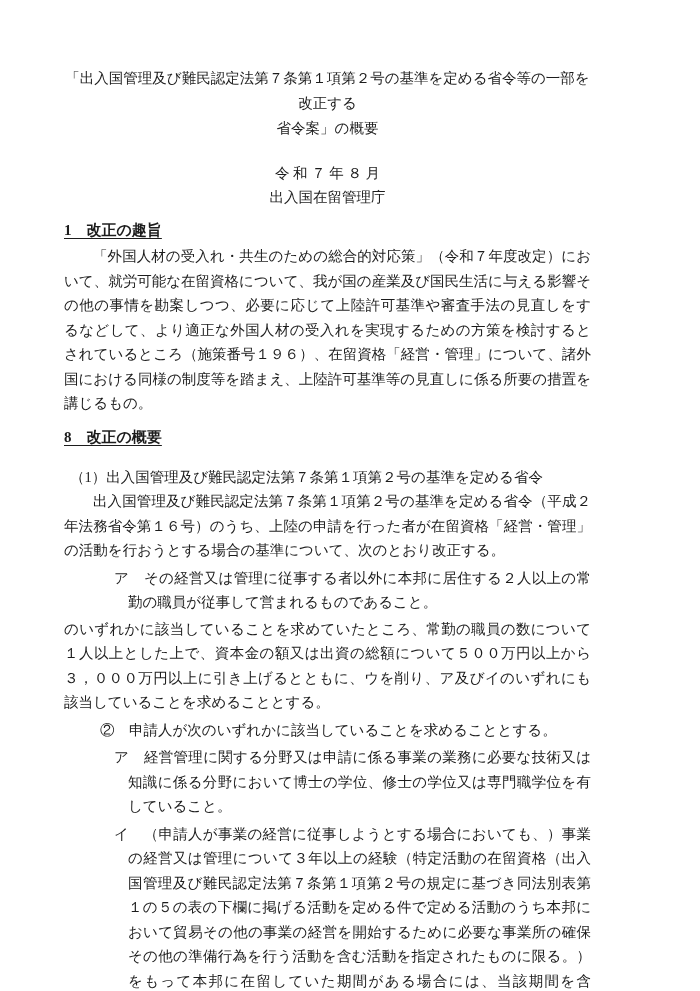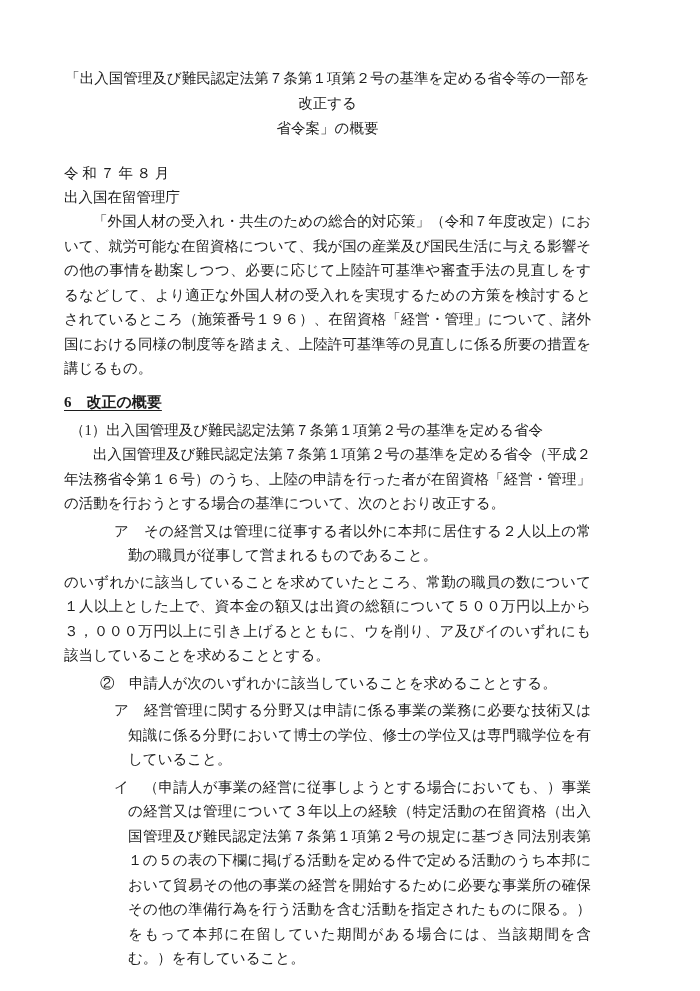--- a/index.html
+++ b/index.html
@@ -17,21 +17,21 @@
     padding: 66px 57px 30px 64px;
     overflow: hidden;
     background: #ffffff;
   }
   .doc-title {
     text-align: center;
     font-size: 14.5px;
     line-height: 25px;
   }
   .meta-block {
-    text-align: left;
+    text-align: center;
     font-size: 14.5px;
     line-height: 24px;
     margin-top: 20px;
   }
   .section-heading {
     font-size: 15px;
     font-weight: bold;
     line-height: 24px;
     margin-top: 9px;
     margin-bottom: 2px;
@@ -39,44 +39,47 @@
   .section-heading .hl {
     text-decoration: underline;
     text-underline-offset: 3px;
   }
   .para {
     font-size: 14.5px;
     line-height: 24.5px;
     text-align: justify;
   }
   .indent2 { text-indent: 2em; }
-  .sub-heading { margin-left: 6px; margin-top: 4px; }
+  .sub-heading { margin-left: 6px; margin-top: 16px; }
   .point-line { margin-left: 36px; margin-top: 3px; }
   .sub-item { margin-left: 64px; text-indent: -14px; margin-top: 3px; }
   .conclusion { margin-top: 2px; }
 </style>
 </head>
 <body>
 
 <div class="page">
 
   <div class="doc-title">
     <div>「出入国管理及び難民認定法第７条第１項第２号の基準を定める省令等の一部を改正する</div>
     <div>省令案」の概要</div>
   </div>
 
   <div class="meta-block">
     <div>令 和 ７ 年 ８ 月</div>
     <div>出入国在留管理庁</div>
   </div>
 
+  <div class="section-heading">
+    <span class="hl">1　改正の趣旨</span>
+  </div>
   <div class="para indent2">「外国人材の受入れ・共生のための総合的対応策」（令和７年度改定）において、就労可能な在留資格について、我が国の産業及び国民生活に与える影響その他の事情を勘案しつつ、必要に応じて上陸許可基準や審査手法の見直しをするなどして、より適正な外国人材の受入れを実現するための方策を検討するとされているところ（施策番号１９６）、在留資格「経営・管理」について、諸外国における同様の制度等を踏まえ、上陸許可基準等の見直しに係る所要の措置を講じるもの。</div>
 
   <div class="section-heading">
-    <span class="hl">6　改正の概要</span>
+    <span class="hl">8　改正の概要</span>
   </div>
 
   <div class="para sub-heading">（1）出入国管理及び難民認定法第７条第１項第２号の基準を定める省令</div>
   <div class="para indent2">出入国管理及び難民認定法第７条第１項第２号の基準を定める省令（平成２年法務省令第１６号）のうち、上陸の申請を行った者が在留資格「経営・管理」の活動を行おうとする場合の基準について、次のとおり改正する。</div>
 
   <div class="para sub-item">ア　その経営又は管理に従事する者以外に本邦に居住する２人以上の常勤の職員が従事して営まれるものであること。</div>
   <div class="para conclusion">のいずれかに該当していることを求めていたところ、常勤の職員の数について１人以上とした上で、資本金の額又は出資の総額について５００万円以上から３，０００万円以上に引き上げるとともに、ウを削り、ア及びイのいずれにも該当していることを求めることとする。</div>
 
   <div class="para point-line">②　申請人が次のいずれかに該当していることを求めることとする。</div>
   <div class="para sub-item">ア　経営管理に関する分野又は申請に係る事業の業務に必要な技術又は知識に係る分野において博士の学位、修士の学位又は専門職学位を有していること。</div>

